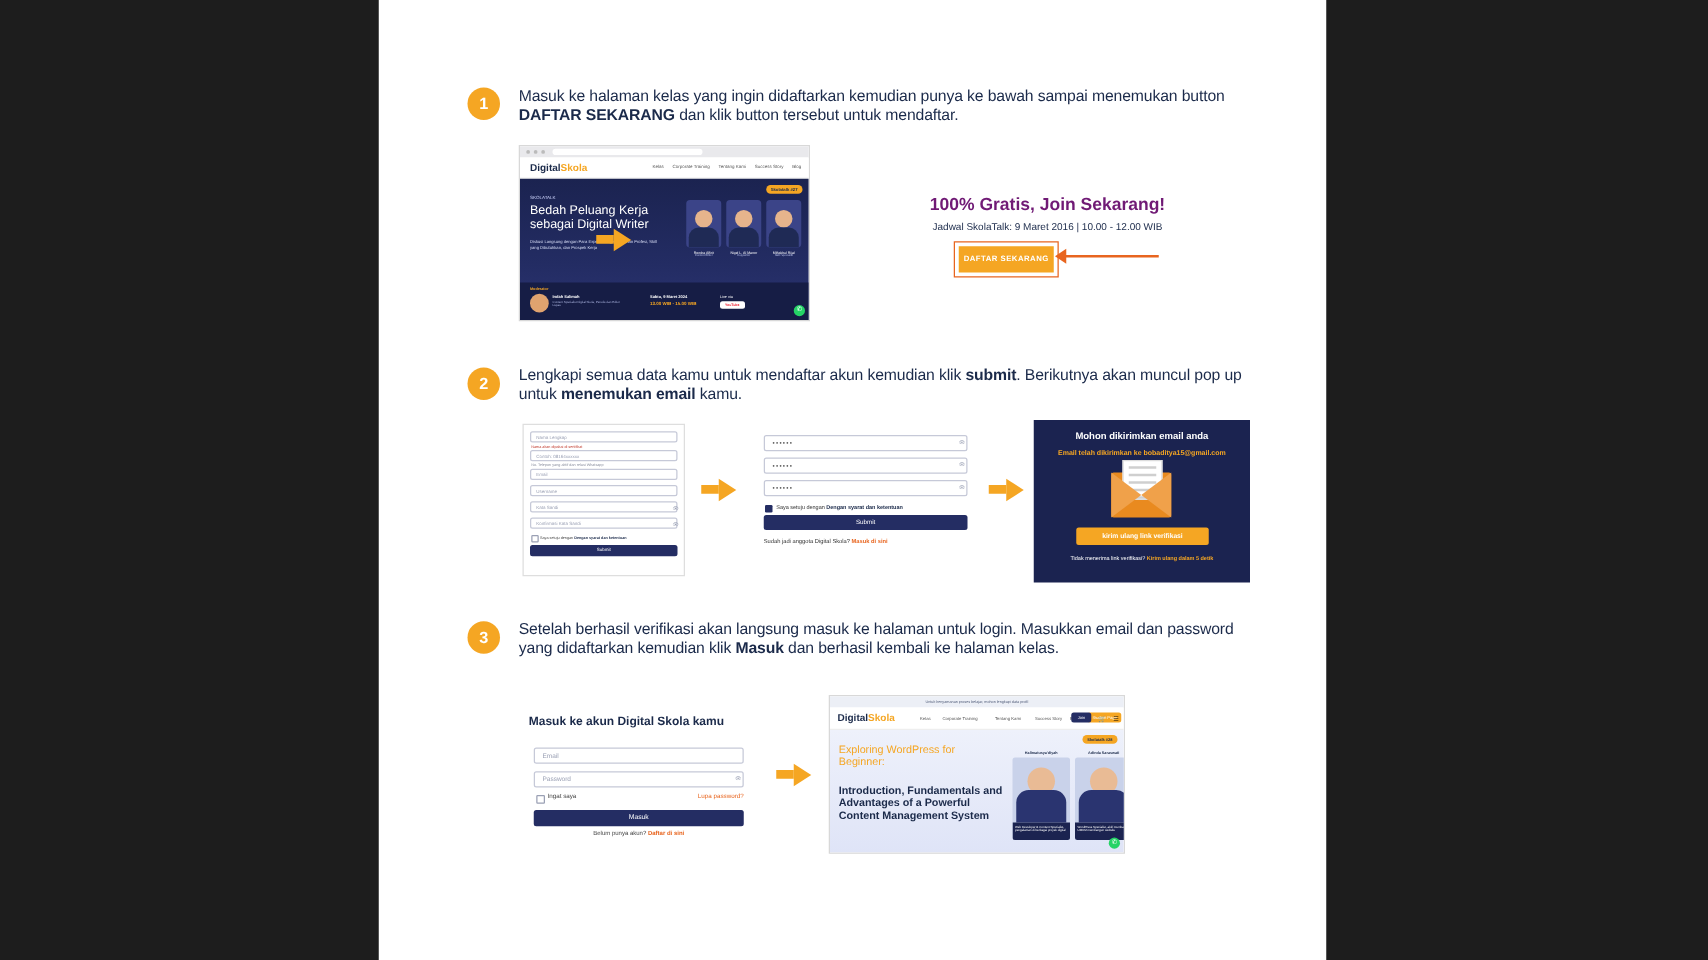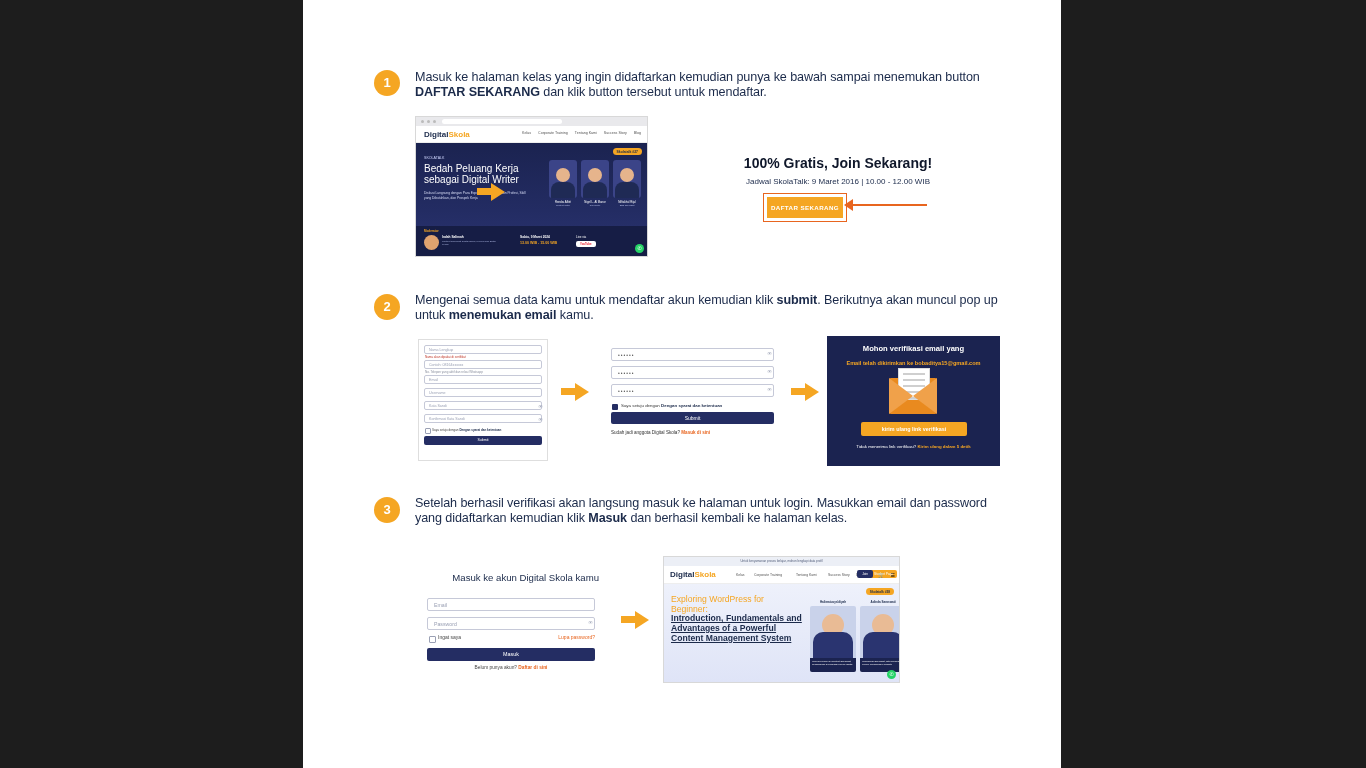--- a/index.html
+++ b/index.html
@@ -129,21 +129,21 @@
   .shot1 .sched2{ position:absolute; left:104px; top:15px; color:#f5a623; font-size:3.6px; font-weight:bold;}
   .shot1 .live { position:absolute; left:160px; top:9px; color:#fff; font-size:3px;}
   .shot1 .ytbadge{position:absolute; left:160px; top:15px; background:#fff; color:#e23; font-size:2.8px; padding:1px 4px; border-radius:2px; font-weight:bold;}
   .shot1 .wa {
     position:absolute; right:3px; bottom:3px; width:9px;height:9px;border-radius:50%;
     background:#25d366; color:#fff; font-size:5px; text-align:center; line-height:9px;
   }
 
   
   .card1 { position: absolute; left: 420px; top: 155px; width: 230px; text-align: center; }
-  .card1 .t1 { font-size: 14px; font-weight: bold; color: #0f172a; }
+  .card1 .t1 { font-size: 14px; font-weight: bold; color: #701a75; }
   .card1 .t2 { font-size: 8px; color: #1b2a4a; margin-top: 6px; }
   .cta-wrap {
     position: absolute; left: 460px; top: 193px;
     width: 82px; height: 27px;
     border: 1px solid #e8651f;
   }
   .cta {
     position: absolute; left: 3px; top: 3px; width: 76px; height: 21px;
     background: #f5a623; color: #ffffff; font-size: 6.2px; font-weight: bold;
     letter-spacing: 0.4px; text-align: center; line-height: 21px;
@@ -220,21 +220,21 @@
     position:absolute; left:34px; top:86px; width:106px; height:14px; background:#f5a623;
     color:#fff; font-size:5.4px; font-weight:bold; text-align:center; line-height:14px; border-radius:2px;
   }
   .verif .vfoot { position:absolute; width:100%; text-align:center; top:108px; color:#ffffff; font-size:4.4px;}
   .verif .vfoot b { color:#f5a623; }
 
   
   .login {
     position:absolute; left:120px; top:568px; width:176px; height:110px; background:#fff;
   }
-  .login .lt { width:100%; text-align:right; font-size:9.6px; font-weight:normal; color:#1b2a4a; margin-top:4px;}
+  .login .lt { width:100%; text-align:left; font-size:9.6px; font-weight:bold; color:#1b2a4a; margin-top:4px;}
   .lfld {
     position:absolute; left:4px; width:168px; height:13px; border:1px solid #c6c9d8;
     border-radius:2px; font-size:5.2px; color:#9aa0b4; line-height:13px; padding-left:6px; box-sizing:border-box;
   }
   .lchk { position:absolute; left:6px; width:5px;height:5px;border:1px solid #9aa0b4;border-radius:1px;}
   .lchktxt{ position:absolute; left:15px; font-size:5px; color:#444;}
   .lforgot{ position:absolute; right:4px; font-size:5px; color:#e8651f;}
   .lbtn {
     position:absolute; left:4px; width:168px; height:13px; background:#242d63; color:#fff;
     font-size:5.4px; text-align:center; line-height:13px; border-radius:2px;
@@ -252,21 +252,21 @@
   .shot3 .logo3 span{ color:#f5a623;}
   .shot3 .nl{ position:absolute; top:7px; font-size:3.4px; color:#555;}
   .shot3 .sbtn{ position:absolute; top:4px; background:#f5a623; color:#fff; font-size:3.2px; padding:2px 4px; border-radius:2px;}
   .shot3 .lbtn3{ position:absolute; top:4px; background:#242d63; color:#fff; font-size:3.2px; padding:2px 5px; border-radius:2px;}
   .shot3 .hero3 {
     position:relative; height:98px;
     background: linear-gradient(180deg,#eef1fb 0%, #dfe4f7 100%);
   }
   .shot3 .h3pill{ position:absolute; right:5px; top:4px; background:#f5a623; color:#1b2a4a; font-size:3.2px; padding:1.5px 4px; border-radius:6px; font-weight:bold;}
   .shot3 .h3t1{ position:absolute; left:7px; top:11px; font-size:8.6px; font-weight:normal; color:#f5a623; line-height:1.15; width:130px;}
-  .shot3 .h3t2{ position:absolute; left:7px; top:30px; font-size:8.6px; font-weight:bold; color:#1b2a4a; line-height:1.15; width:135px;text-decoration:underline;}
+  .shot3 .h3t2{ position:absolute; left:7px; top:44px; font-size:8.6px; font-weight:bold; color:#1b2a4a; line-height:1.15; width:135px;}
   .shot3 .ph {
     position:absolute; top:22px; width:46px; height:66px; background:#c9d2ea; border-radius:2px; overflow:hidden;
   }
   .shot3 .ph .head{ position:absolute; left:12px; top:8px; width:22px;height:22px;border-radius:50%;background:#e9bb95;}
   .shot3 .ph .body{ position:absolute; left:3px; bottom:14px; width:40px;height:26px;border-radius:10px 10px 0 0;background:#2a3470;}
   .shot3 .ph .cap{ position:absolute; left:0; bottom:0; width:46px; height:14px; background:#1b2350; color:#fff; font-size:2.4px; padding:2px; box-sizing:border-box; line-height:1.3;}
   .shot3 .phname{ position:absolute; font-size:3px; font-weight:bold; color:#1b2a4a; text-align:center; width:46px;}
   .shot3 .wa3 { position:absolute; right:3px; bottom:3px; width:9px;height:9px;border-radius:50%;background:#25d366;color:#fff;font-size:5px;text-align:center;line-height:9px;}
 </style>
 </head>
@@ -348,21 +348,21 @@
     <div class="cta-wrap">
       <div class="cta">DAFTAR SEKARANG</div>
     </div>
     <div class="redline"></div>
     <div class="redhead"></div>
   </div>
 
   <div class="step">
     <div class="badge" style="left:71px; top:294px;">2</div>
     <div class="steptext" style="left:112px; top:293px; width:600px;">
-      <span>Mengenai semua data kamu untuk mendaftar akun kemudian klik </span><b>submit</b><span>. Berikutnya akan muncul pop up untuk </span><b>menemukan email</b><span> kamu.</span>
+      <span>Lengkapi semua data kamu untuk mendaftar akun kemudian klik </span><b>submit</b><span>. Berikutnya akan muncul pop up untuk </span><b>menemukan email</b><span> kamu.</span>
     </div>
 
     <div class="form2">
       <div class="fld" style="top:5px;">Nama Lengkap</div>
       <div class="hint" style="top:15px;">Nama akan dipakai di sertifikat</div>
       <div class="fld" style="top:20px;">Contoh: 08164xxxxxx</div>
       <div class="hint gray" style="top:30px;">No. Telepon yang aktif dan relasi Whatsapp</div>
       <div class="fld" style="top:35px;">Email</div>
       <div class="fld" style="top:48px;">Username</div>
       <div class="fld" style="top:61px;"><span>Kata Sandi</span></div>
@@ -387,21 +387,21 @@
       <div style="position:absolute; left:1px; top:56px; width:6px;height:6px;background:#242d63;border-radius:1px;"></div>
       <div style="position:absolute; left:10px; top:55px; font-size:4.4px; color:#333;"><span>Saya setuju dengan</span> <b style="color:#1b2a4a">Dengan syarat dan ketentuan</b></div>
       <div class="submitbtn2" style="top:64px;">Submit</div>
       <div style="position:absolute; left:0; top:82px; font-size:4.6px; color:#333;"><span>Sudah jadi anggota Digital Skola?</span> <b style="color:#e8651f">Masuk di sini</b></div>
     </div>
 
     <div class="arrow-bar" style="left:488px; top:388px; width:14px;"></div>
     <div class="arrow-right" style="left:502px; top:383px;"></div>
 
     <div class="verif">
-      <div class="vt">Mohon verifikasi email yang</div>
+      <div class="vt">Mohon dikirimkan email anda</div>
       <div class="vs">Email telah dikirimkan ke bobaditya15@gmail.com</div>
       <div class="env">
         <div class="paper">
             <i></i>
             <i></i>
             <i></i>
             <i></i>
             <i></i>
           </div>
         <div class="flapL"></div>

